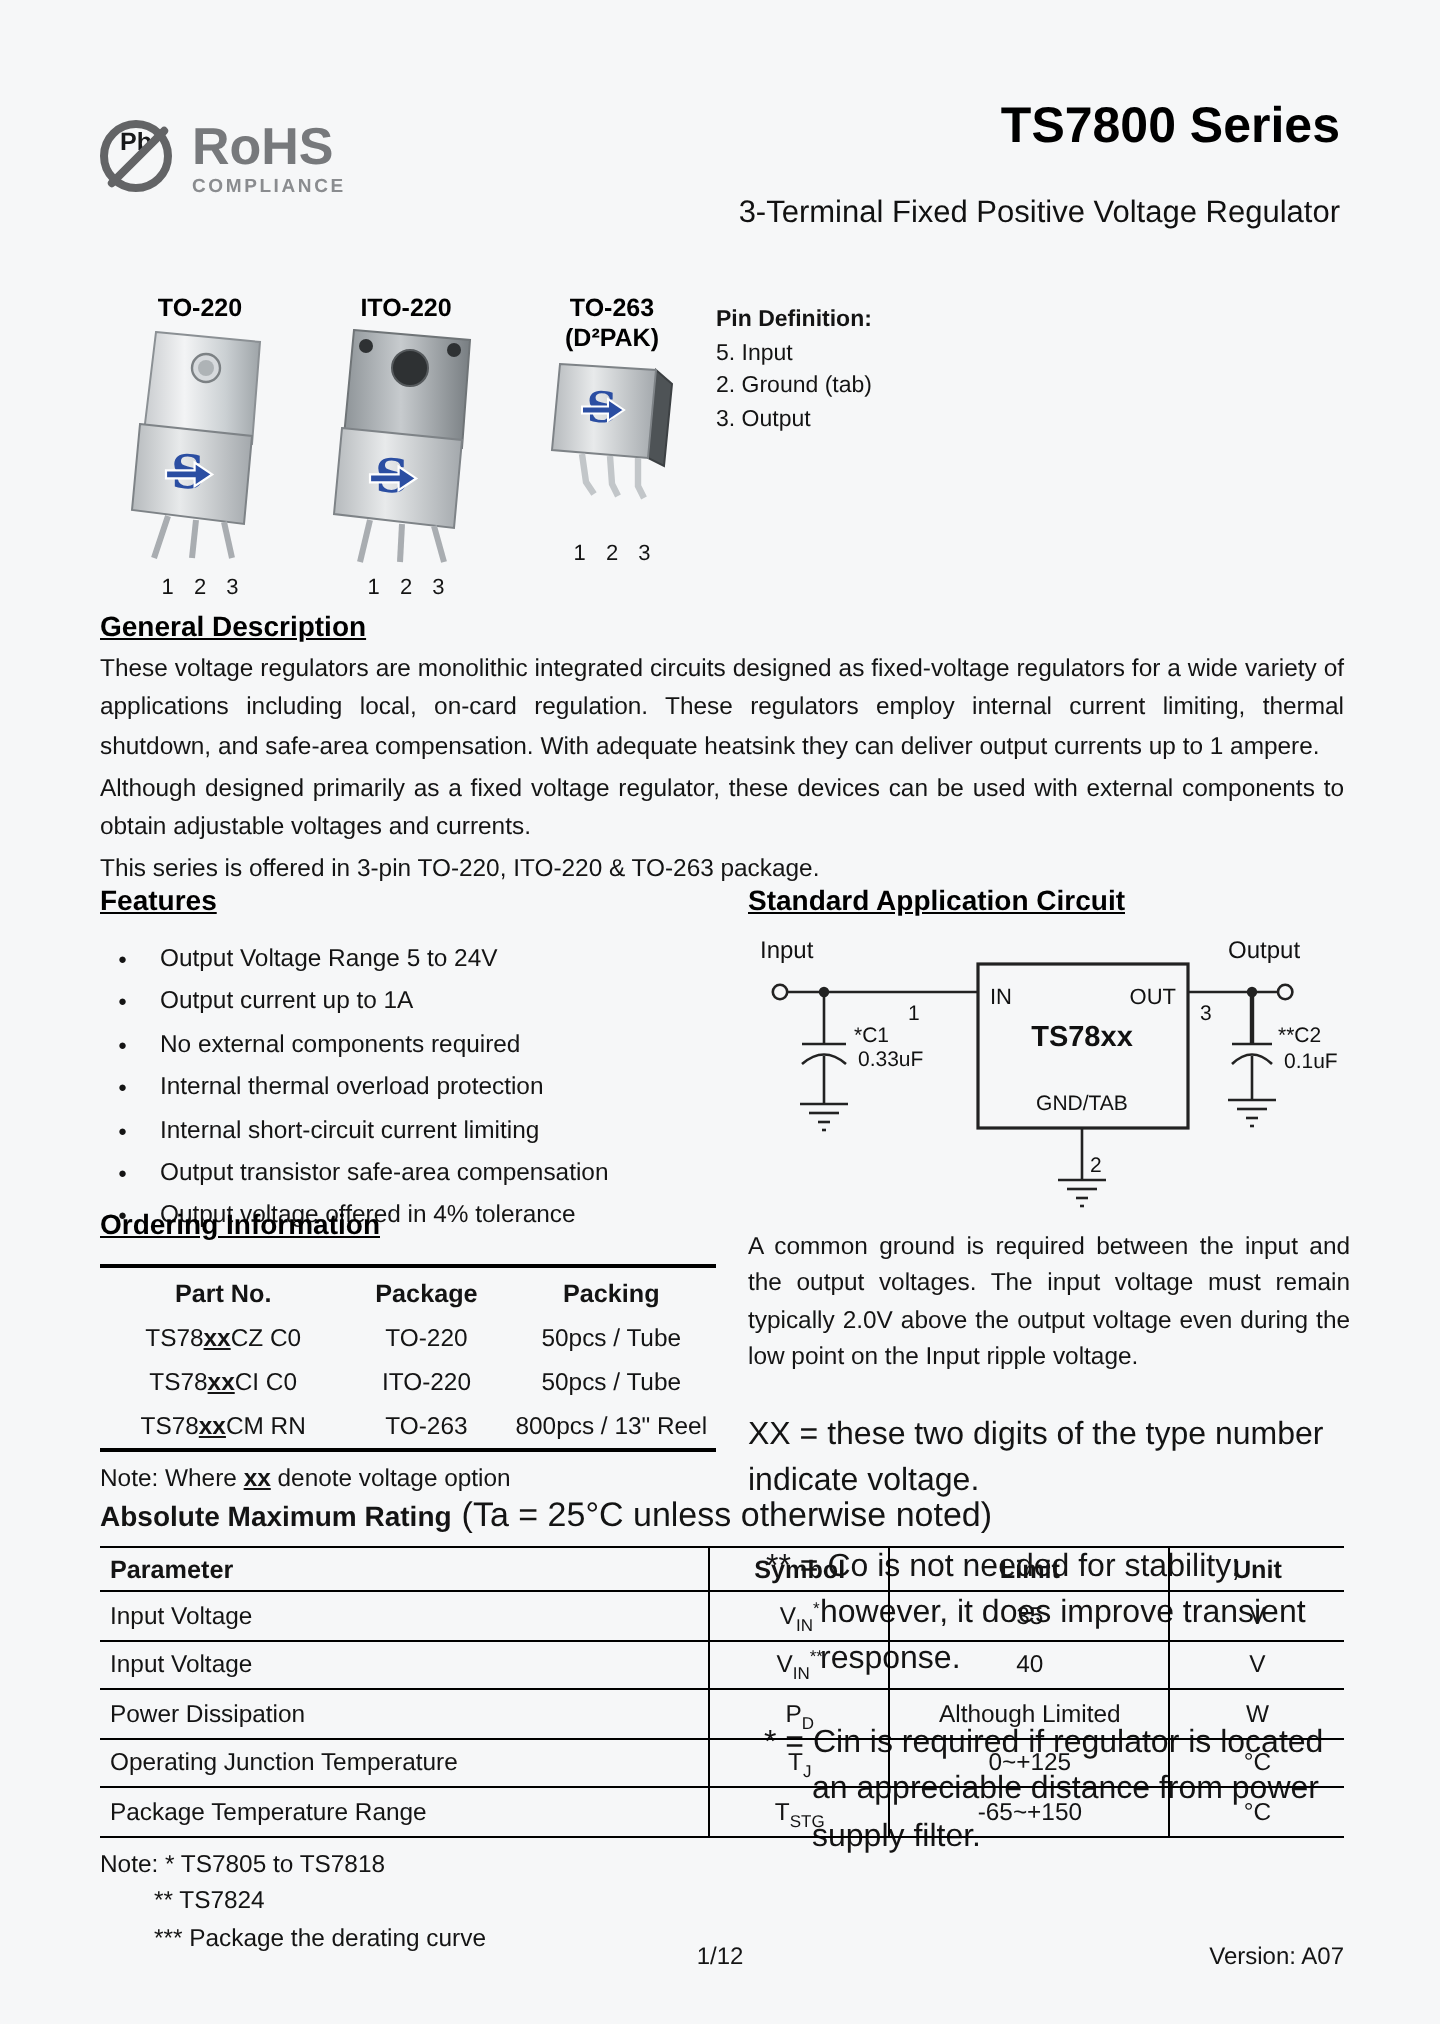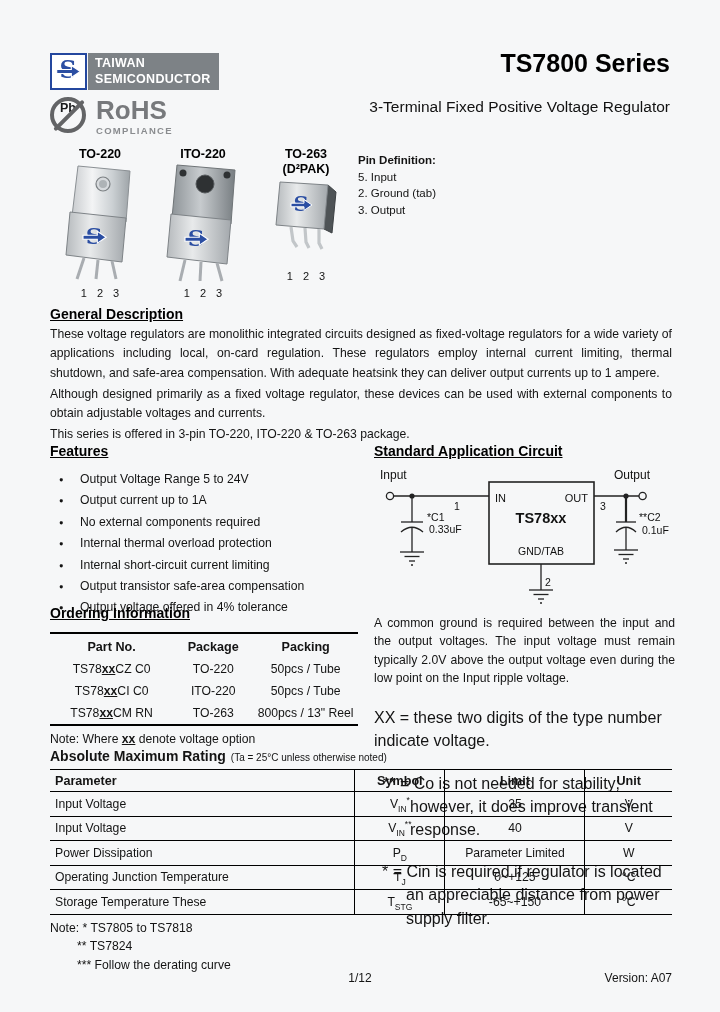--- a/index.html
+++ b/index.html
@@ -62,21 +62,21 @@
              border-top:2px solid #000;border-bottom:2px solid #000}
   .ord-table th{font-size:12.6px;font-weight:bold;padding:6px 0 4px;text-align:center}
   .ord-table td{font-size:12.2px;text-align:center;padding:4px 0}
   .xx{font-weight:bold;text-decoration:underline}
   .ord-note{font-size:12.2px;margin-top:6px}
 
   
   #absmax{position:absolute;left:50px;top:748px;width:622px}
   .am-head{display:flex;align-items:baseline}
   .am-title{font-size:14px;font-weight:bold}
-  .am-cond{font-size:10px;margin-left:5px}
+  .am-cond{font-size:17px;margin-left:5px}
   .am-table{width:100%;border-collapse:collapse;margin-top:5px}
   .am-table th,.am-table td{border-top:1.5px solid #000;font-size:12.2px;padding:2.5px 5px;height:16px}
   .am-table th{font-size:12.6px}
   .am-table th+th,.am-table td+td{border-left:1.2px solid #000}
   .am-table tr.last td{border-bottom:1.5px solid #000}
   .c-left{text-align:left}
   .c-mid{text-align:center}
   .am-table sub{font-size:8.5px}
   .am-table sup{font-size:8.5px}
   .am-notes{font-size:12.2px;margin-top:4px;line-height:1.55}
@@ -110,31 +110,20 @@
           <stop offset="1" stop-color="#787e82"></stop>
       </linearGradient>
       <g id="tsglyph">
         <text x="10" y="18" text-anchor="middle" font-family="'DejaVu Serif',serif" font-size="21" font-weight="bold" fill="#2b4ea2">S</text>
         <path d="M0,10.2 L13,10.2 L13,6.6 L21,12 L13,17.4 L13,13.8 L0,13.8 Z" fill="#2b4ea2" stroke="#ffffff" stroke-width="1"></path>
       </g>
     </defs>
   </svg>
 
   <div class="brand">
-    <div class="brand-row">
-      <div class="ts-box">
-        <svg width="27" height="27" viewBox="-1 0 23 24">
-            <use href="#tsglyph"></use>
-          </svg>
-      </div>
-      <div class="brand-name">
-        <span>TAIWAN</span>
-        <span>SEMICONDUCTOR</span>
-      </div>
-    </div>
     <div class="rohs">
       <div class="pb-badge">
         <div class="pb-circle">
             <span>Pb</span>
           </div>
         <div class="pb-slash"></div>
       </div>
       <div class="rohs-text">
         <div class="rohs-main">RoHS</div>
         <div class="rohs-sub">COMPLIANCE</div>
@@ -345,40 +334,40 @@
       </tr>
       <tr>
         <td class="c-left">Input Voltage</td>
         <td class="c-mid"><span>V</span><sub>IN</sub><sup>**</sup></td>
         <td class="c-mid">40</td>
         <td class="c-mid">V</td>
       </tr>
       <tr>
         <td class="c-left">Power Dissipation</td>
         <td class="c-mid"><span>P</span><sub>D</sub><sup></sup></td>
-        <td class="c-mid">Parameter Limited</td>
+        <td class="c-mid">Although Limited</td>
         <td class="c-mid">W</td>
       </tr>
       <tr>
         <td class="c-left">Operating Junction Temperature</td>
         <td class="c-mid"><span>T</span><sub>J</sub><sup></sup></td>
         <td class="c-mid">0~+125</td>
         <td class="c-mid">°C</td>
       </tr>
       <tr class="last">
-        <td class="c-left">Storage Temperature These</td>
+        <td class="c-left">Package Temperature Range</td>
         <td class="c-mid"><span>T</span><sub>STG</sub><sup></sup></td>
         <td class="c-mid">-65~+150</td>
         <td class="c-mid">°C</td>
       </tr>
     </tbody>
       </table>
     <div class="am-notes">
       <div>Note: * TS7805 to TS7818</div>
       <div class="ind">** TS7824</div>
-      <div class="ind">*** Follow the derating curve</div>
+      <div class="ind">*** Package the derating curve</div>
     </div>
   </div>
 
   <div class="page-num">1/12</div>
   <div class="version">Version: A07</div>
 
 </div>
 
 </body></html>

